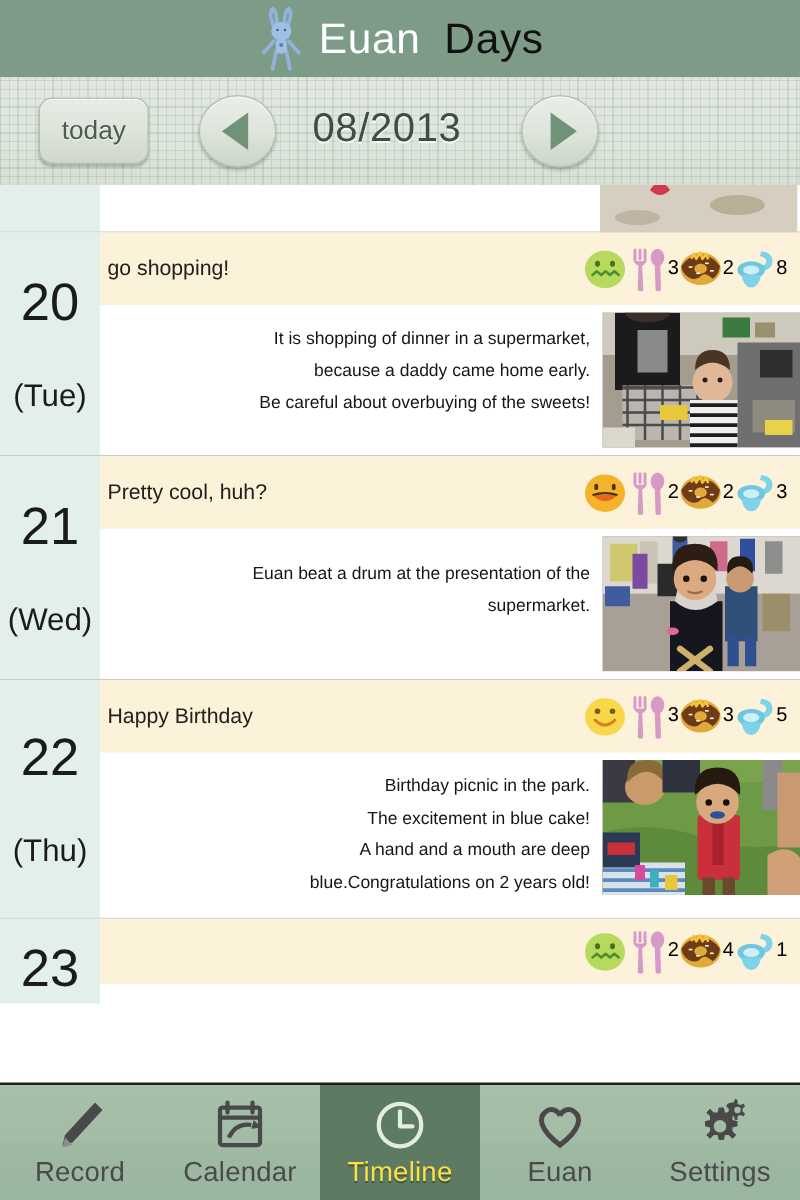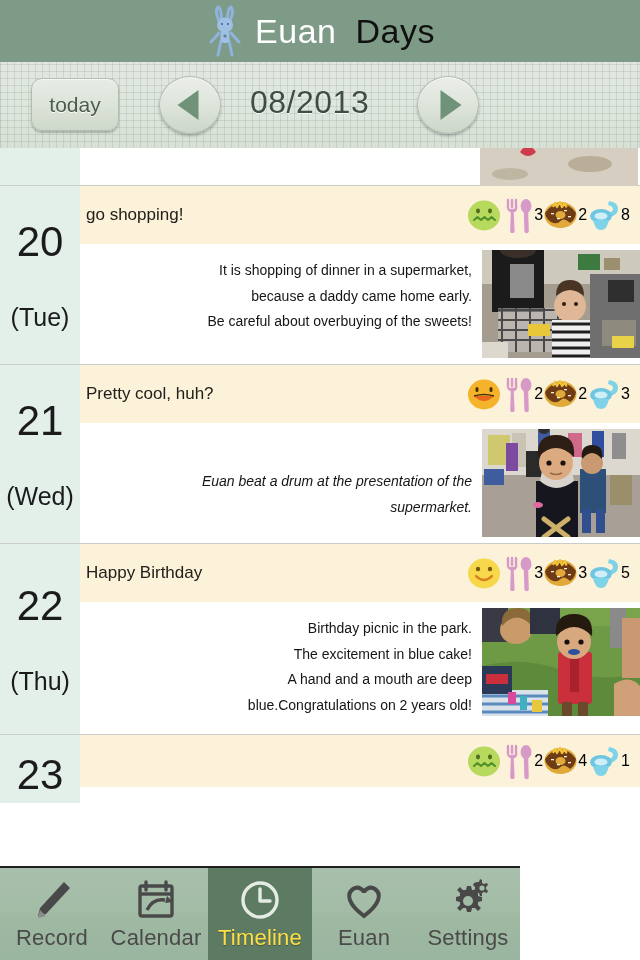--- a/index.html
+++ b/index.html
@@ -110,21 +110,21 @@
   .partialrow .ptr .ptimg{ position:absolute; right:2px; top:-66px; width:158px; height:108px; overflow:hidden; }
 
   
   .partialbottom{ display:flex; width:640px; height:68px; overflow:hidden; }
   .partialbottom .datecol{ background:#e3f0ea; justify-content:flex-start; padding-top:18px; }
   .partialbottom .date-num{ font-size:42px; line-height:44px; }
   .partialbottom .summary{ height:52px; min-height:52px; }
 
   
   .tabbar{
-    position:absolute; left:0; bottom:0; width:520px; height:94px;
+    position:absolute; left:0; bottom:0; width:640px; height:94px;
     background:linear-gradient(180deg,#a8c0ab 0%,#a3bca6 48%,#9fb9a2 52%,#9ab5a0 100%);
     border-top:2px solid #1f1f1f;
     display:flex;
   }
   .tab{
     flex:1 1 20%; position:relative;
     display:flex; flex-direction:column; align-items:center; justify-content:center;
     gap:2px; color:#4a4a4a;
   }
   .tab.active{ background:#5d7b63; color:#ffffff; }
@@ -342,21 +342,21 @@
                   <path d="M22 2 q9 1 9 8 q0 6 -8 8 l-2 -4 q5 -1 5 -4 q0 -3 -5 -4z" fill="#7fd3e8"></path>
                   <ellipse cx="14" cy="17" rx="11" ry="7" fill="#6ec6e0"></ellipse>
                   <ellipse cx="14" cy="17" rx="6.5" ry="3.6" fill="#cfeef7"></ellipse>
                   <path d="M6 21 q2 10 8 10 q6 0 8 -10z" fill="#7fd3e8"></path>
                 </svg>
             </span>
             <span class="num">3</span>
           </div>
         </div>
         <div class="body" style="min-height:118px;">
-          <div class="bodytext" style="padding-top:46px;font-style:italic;">
+          <div class="bodytext" style="padding-top:23px;">
             <span class="ln">Euan beat a drum at the presentation of the</span>
             <span class="ln">supermarket.</span>
           </div>
           <div class="thumbwrap">
             <div class="thumb">
               <svg viewBox="0 0 158 108" preserveAspectRatio="none">
                 <rect width="158" height="108" fill="#bdb6ab"></rect>
                 <rect y="0" width="158" height="46" fill="#ddd8cf"></rect>
                 <rect y="46" width="158" height="62" fill="#a8a096"></rect>
                 <rect x="6" y="6" width="22" height="30" fill="#cfc86f"></rect>

